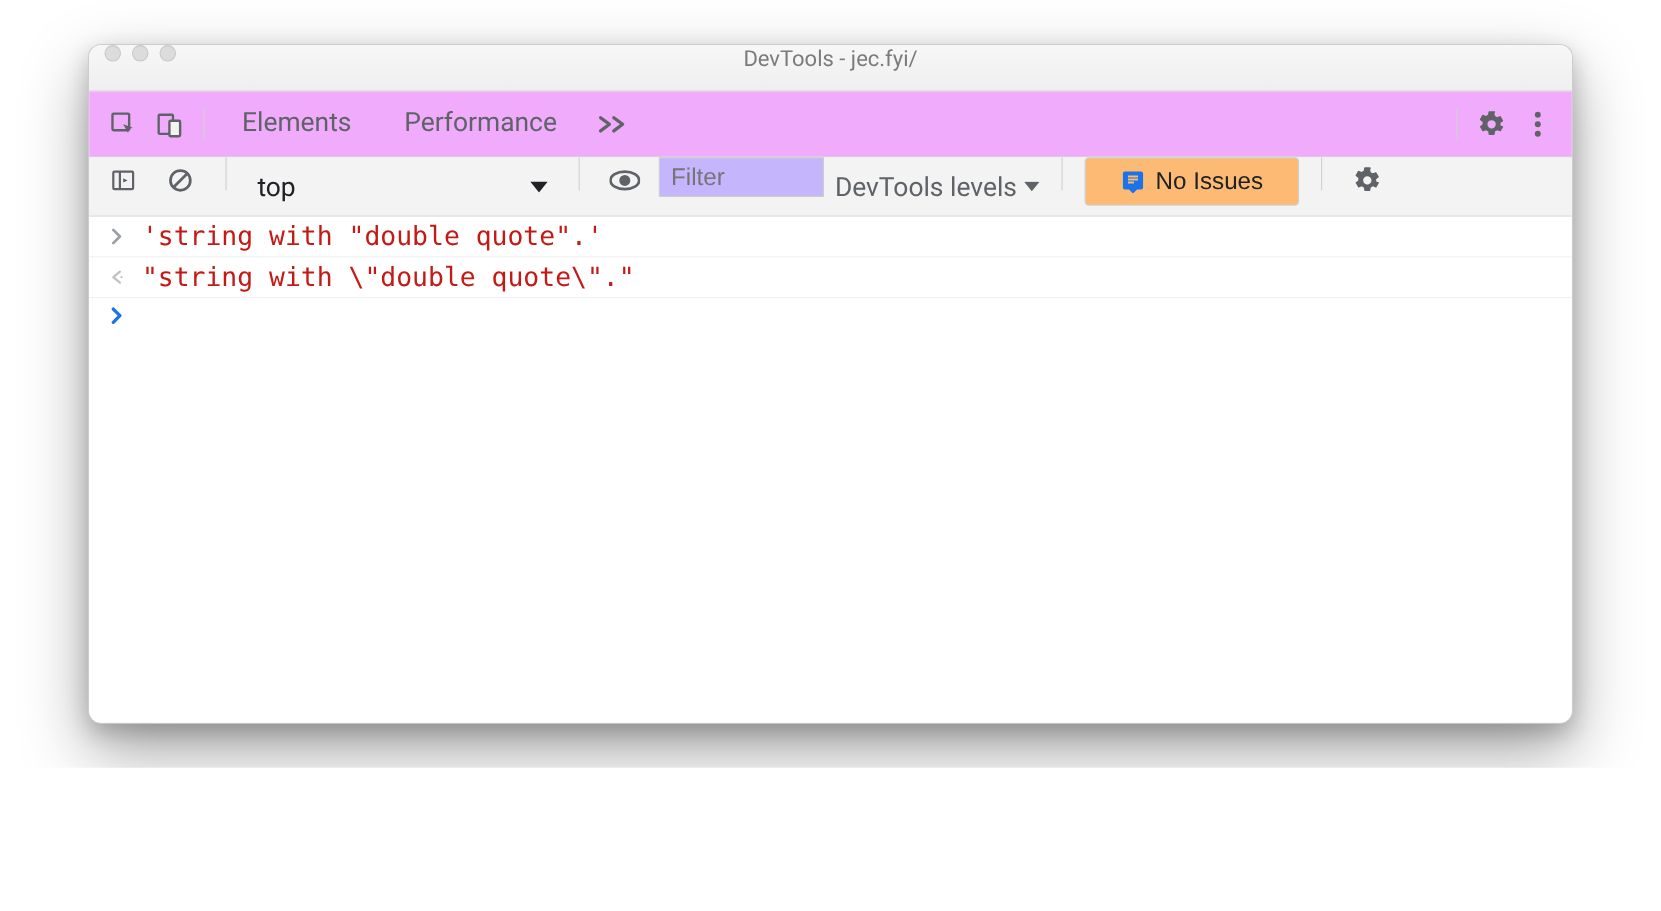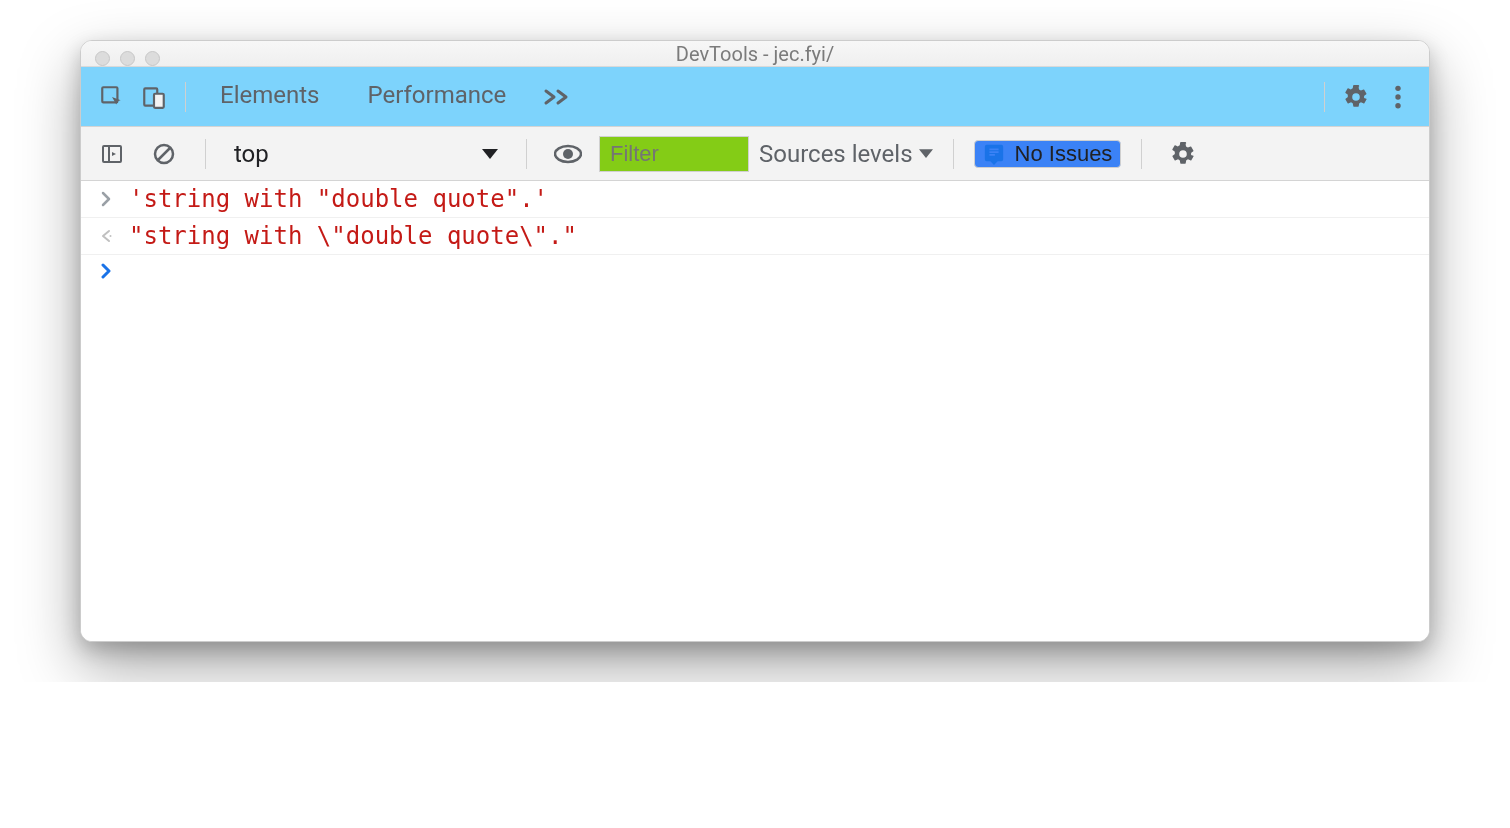--- a/index.html
+++ b/index.html
@@ -13,40 +13,40 @@
   }
   .window {
     width: 1350px;
     border-radius: 12px;
     box-shadow: 0 25px 60px rgba(0,0,0,0.35), 0 8px 20px rgba(0,0,0,0.2);
     overflow: hidden;
     background: #fff;
     border: 1px solid #ccc;
   }
   .titlebar {
-    height: 26px;
+    height: 42px;
     background: linear-gradient(#f7f7f7, #efefef);
     border-bottom: 1px solid #d9d9d9;
     display: flex;
-    align-items: flex-end;
+    align-items: flex-start;
     padding: 0 14px;
     position: relative;
   }
   .traffic-lights { display: flex; gap: 10px; }
   .traffic-light {
     width: 15px; height: 15px; border-radius: 50%;
     background: #dcdcdc; border: 1px solid #c7c7c7;
   }
   .titlebar-title {
     position: absolute; left: 0; right: 0; text-align: center;
     font-size: 20px; color: #7b7b7b; pointer-events: none;
   }
   .tabbar {
     height: 60px;
-    background: #7dd3fc;
+    background: #f0abfc;
     border-bottom: 1px solid #d4d4d4;
     display: flex;
     align-items: center;
     padding: 0 10px;
     gap: 0;
   }
   .icon-btn {
     width: 42px; height: 42px;
     display: flex; align-items: center; justify-content: center;
     color: #5f6368;
@@ -64,43 +64,43 @@
     border-bottom: 4px solid transparent;
   }
   .tab.active { color: #202124; border-bottom-color: #1a73e8; }
   .spacer { flex: 1; }
   .more-chevrons { font-size: 26px; color: #5f6368; padding: 0 12px; cursor:pointer; }
 
   .toolbar {
     height: 54px;
     background: #f3f3f3;
     border-bottom: 1px solid #d4d4d4;
-    display: flex; align-items: center;
+    display: flex; 
     padding: 0 10px;
     gap: 10px;
   }
   .context-select {
     display:flex; align-items:center; gap:6px;
     font-size: 24px; color: #202124;
     padding: 0 8px; cursor:pointer;
     min-width: 280px;
     justify-content: space-between;
   }
   .filter-input {
     height: 36px; width: 150px;
-    border: 1px solid #d0d0d0; background: #84cc16;
+    border: 1px solid #d0d0d0; background: #c4b5fd;
     font-size: 22px; padding: 0 10px; color: #5f6368;
   }
   .levels {
     font-size: 24px; color: #5f6368; display:flex; align-items:center; gap:6px; cursor:pointer;
   }
   .issues-btn {
-    height: 28px; border:1px solid #cfcfcf; border-radius:4px;
-    background:#3b82f6; display:flex; align-items:center; gap:10px;
-    padding: 0 8px; font-size: 22px; color:#202124; cursor:pointer;
+    height: 44px; border:1px solid #cfcfcf; border-radius:4px;
+    background:#fdba74; display:flex; align-items:center; gap:10px;
+    padding: 0 32px; font-size: 22px; color:#202124; cursor:pointer;
   }
   .issues-icon { color:#1a73e8; }
 
   .console-body { background:#fff; min-height: 460px; }
   .console-row {
     display:flex; align-items:center; gap:14px;
     padding: 4px 16px;
     font-family: Menlo, Consolas, monospace;
     font-size: 24px;
     border-bottom: 1px solid #f0f0f0;
@@ -197,21 +197,21 @@
     </div>
     <div class="vsep"></div>
     <div class="icon-btn">
       <svg width="28" height="20" viewBox="0 0 28 20" fill="currentColor">
         <ellipse cx="14" cy="10" rx="13" ry="8" fill="none" stroke="currentColor" stroke-width="2.5"></ellipse>
         <circle cx="14" cy="10" r="5"></circle>
       </svg>
     </div>
     <input class="filter-input" placeholder="Filter" style="">
     <div class="levels">
-      <span>Sources levels</span>
+      <span>DevTools levels</span>
       <span>
         <svg width="14" height="9" viewBox="0 0 16 10" fill="currentColor">
             <path d="M0 0 h16 l-8 10 z"></path>
           </svg>
       </span>
     </div>
     <div class="vsep"></div>
     <button class="issues-btn">
       <span class="issues-icon">
         <svg width="22" height="22" viewBox="0 0 24 24" fill="currentColor">

